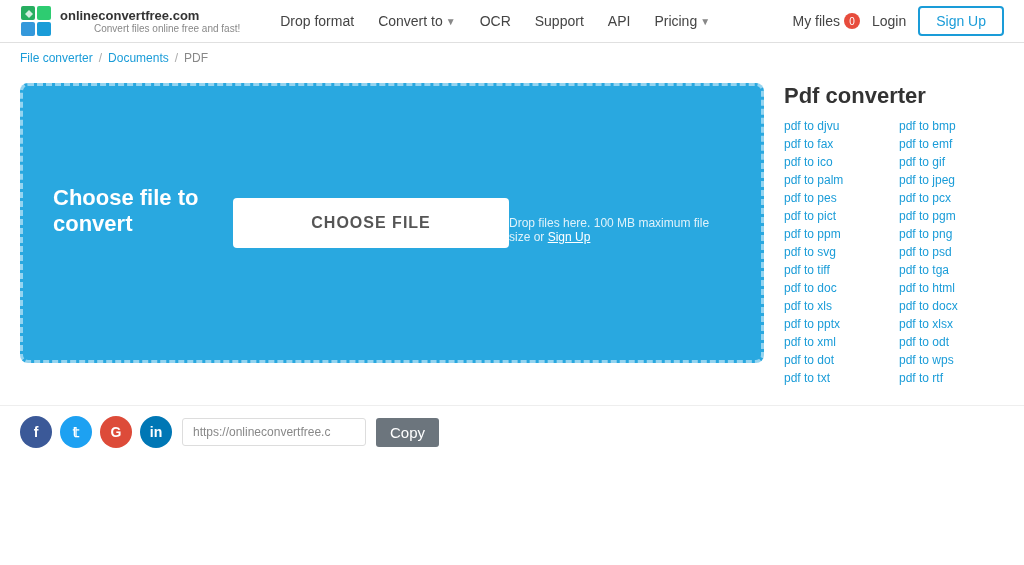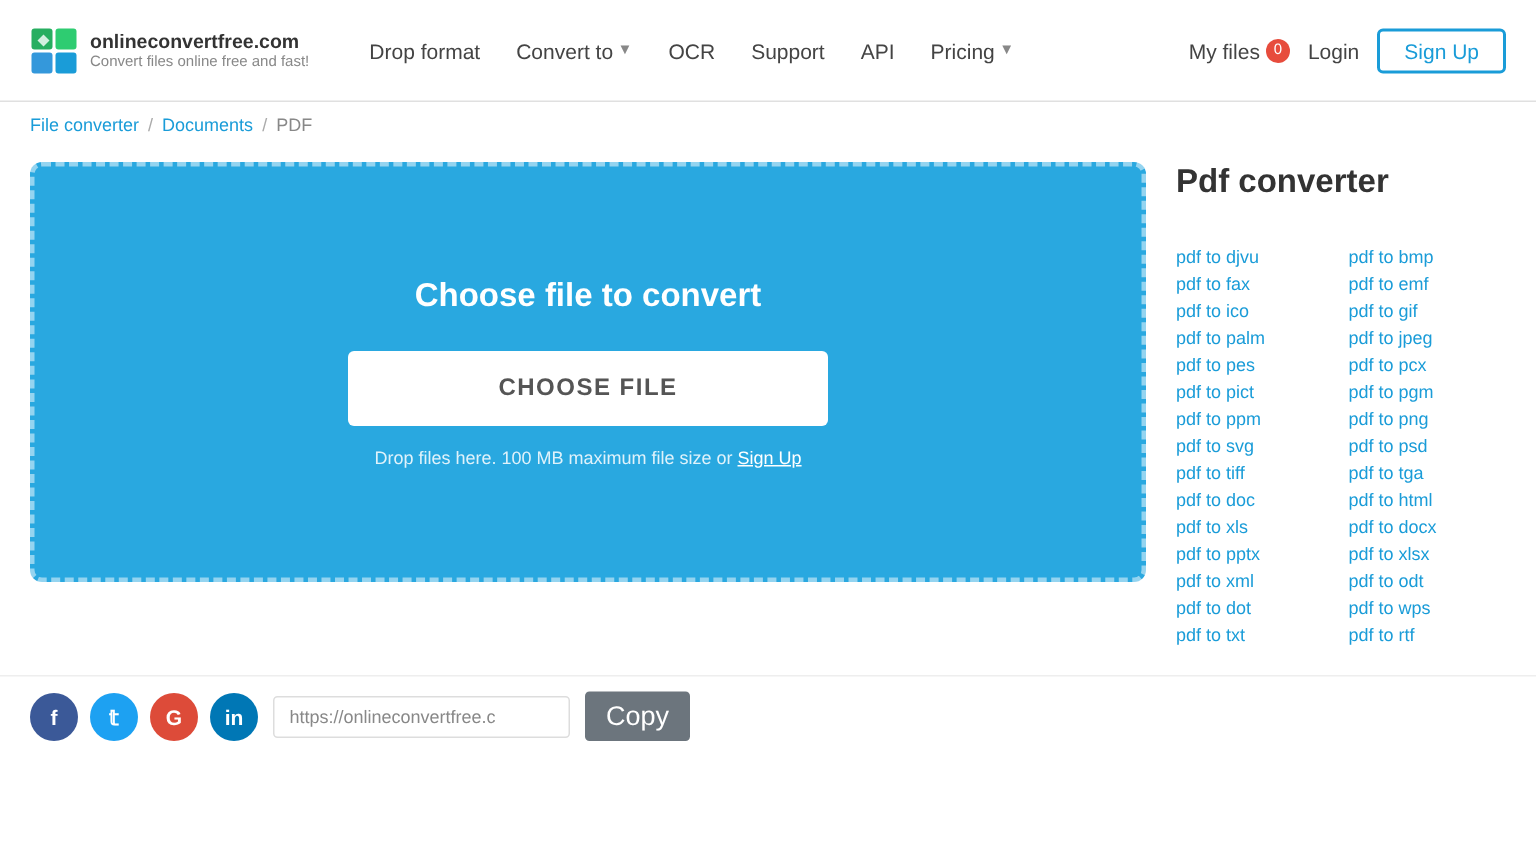--- a/index.html
+++ b/index.html
@@ -4,21 +4,21 @@
   <style>
     * { margin: 0; padding: 0; box-sizing: border-box; }
     body { font-family: Arial, sans-serif; font-size: 14px; color: #333; background: #fff; }
 
     
     .header {
       display: flex;
       align-items: center;
       padding: 8px 20px;
       border-bottom: 1px solid #e0e0e0;
-      height: 68px;
+      height: 43px;
     }
     .logo-area {
       display: flex;
       align-items: center;
       margin-right: 30px;
       min-width: 160px;
     }
     .logo-icon {
       width: 32px;
       height: 32px;
@@ -28,20 +28,21 @@
     .logo-text-block {}
     .logo-text-title {
       font-size: 13px;
       font-weight: bold;
       color: #333;
       line-height: 1.2;
     }
     .logo-text-sub {
       font-size: 10px;
       color: #888;
+      margin-left: 34px;
     }
     nav {
       display: flex;
       align-items: center;
       gap: 4px;
       flex: 1;
     }
     .nav-item {
       padding: 6px 10px;
       font-size: 14px;
@@ -122,21 +123,21 @@
       color: #111;
       margin-bottom: 16px;
     }
 
     
     .upload-box {
       background: #29a8e0;
       border-radius: 8px;
       padding: 40px 30px;
       display: flex;
-      flex-direction: column;
+      flex-direction: row;
       align-items: center;
       justify-content: center;
       min-height: 280px;
       border: 3px dashed rgba(255,255,255,0.5);
     }
     .upload-title {
       color: #fff;
       font-size: 22px;
       font-weight: bold;
       margin-bottom: 24px;
@@ -188,42 +189,42 @@
     .social-fb { background: #3b5998; }
     .social-tw { background: #1da1f2; }
     .social-gp { background: #dd4b39; }
     .social-li { background: #0077b5; }
     .url-input {
       border: 1px solid #ddd;
       padding: 6px 10px;
       font-size: 12px;
       color: #888;
       border-radius: 3px;
-      width: 198px;
+      width: 184px;
     }
     .copy-btn {
       background: #6c757d;
       color: #fff;
       border: none;
       padding: 6px 14px;
       border-radius: 3px;
       cursor: pointer;
-      font-size: 18px;
+      font-size: 15px;
     }
 
     
     .right-panel {
       width: 220px;
       flex-shrink: 0;
     }
     .right-panel h3 {
       font-size: 22px;
       font-weight: bold;
       color: #333;
-      margin-bottom: 30px;
+      margin-bottom: 10px;
     }
     .converter-links {
       display: flex;
       gap: 10px;
     }
     .converter-col {
       display: flex;
       flex-direction: column;
       gap: 4px;
       flex: 1;

